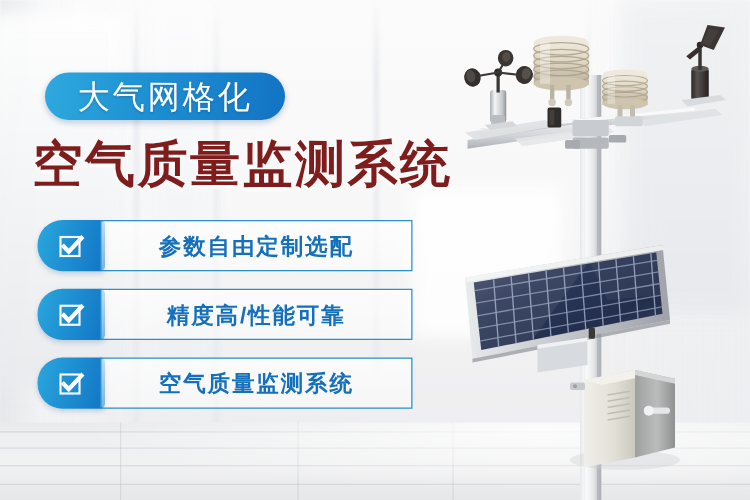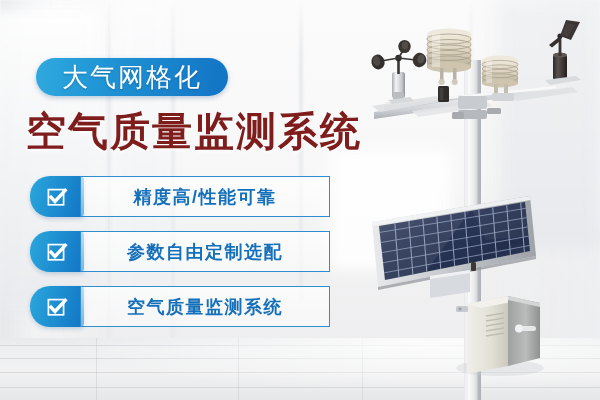--- a/index.html
+++ b/index.html
@@ -374,33 +374,33 @@
   <div class="features">
 
     <div class="frow">
       <div class="chk">
         <svg width="22" height="22" viewBox="0 0 22 22">
           <rect x="2.4" y="3.6" width="15.2" height="15.2" fill="none" stroke="#ffffff" stroke-width="1.7"></rect>
           <path d="M5 11.2 L9 15.4 L19.2 4.4" fill="none" stroke="#ffffff" stroke-width="3.4" stroke-linecap="square" stroke-linejoin="miter"></path>
         </svg>
       </div>
       <div class="ftext">
-        <span>精度高/性能可靠</span>
+        <span>参数自由定制选配</span>
       </div>
     </div>
 
     <div class="frow">
       <div class="chk">
         <svg width="22" height="22" viewBox="0 0 22 22">
           <rect x="2.4" y="3.6" width="15.2" height="15.2" fill="none" stroke="#ffffff" stroke-width="1.7"></rect>
           <path d="M5 11.2 L9 15.4 L19.2 4.4" fill="none" stroke="#ffffff" stroke-width="3.4" stroke-linecap="square" stroke-linejoin="miter"></path>
         </svg>
       </div>
       <div class="ftext">
-        <span>参数自由定制选配</span>
+        <span>精度高/性能可靠</span>
       </div>
     </div>
 
     <div class="frow">
       <div class="chk">
         <svg width="22" height="22" viewBox="0 0 22 22">
           <rect x="2.4" y="3.6" width="15.2" height="15.2" fill="none" stroke="#ffffff" stroke-width="1.7"></rect>
           <path d="M5 11.2 L9 15.4 L19.2 4.4" fill="none" stroke="#ffffff" stroke-width="3.4" stroke-linecap="square" stroke-linejoin="miter"></path>
         </svg>
       </div>

